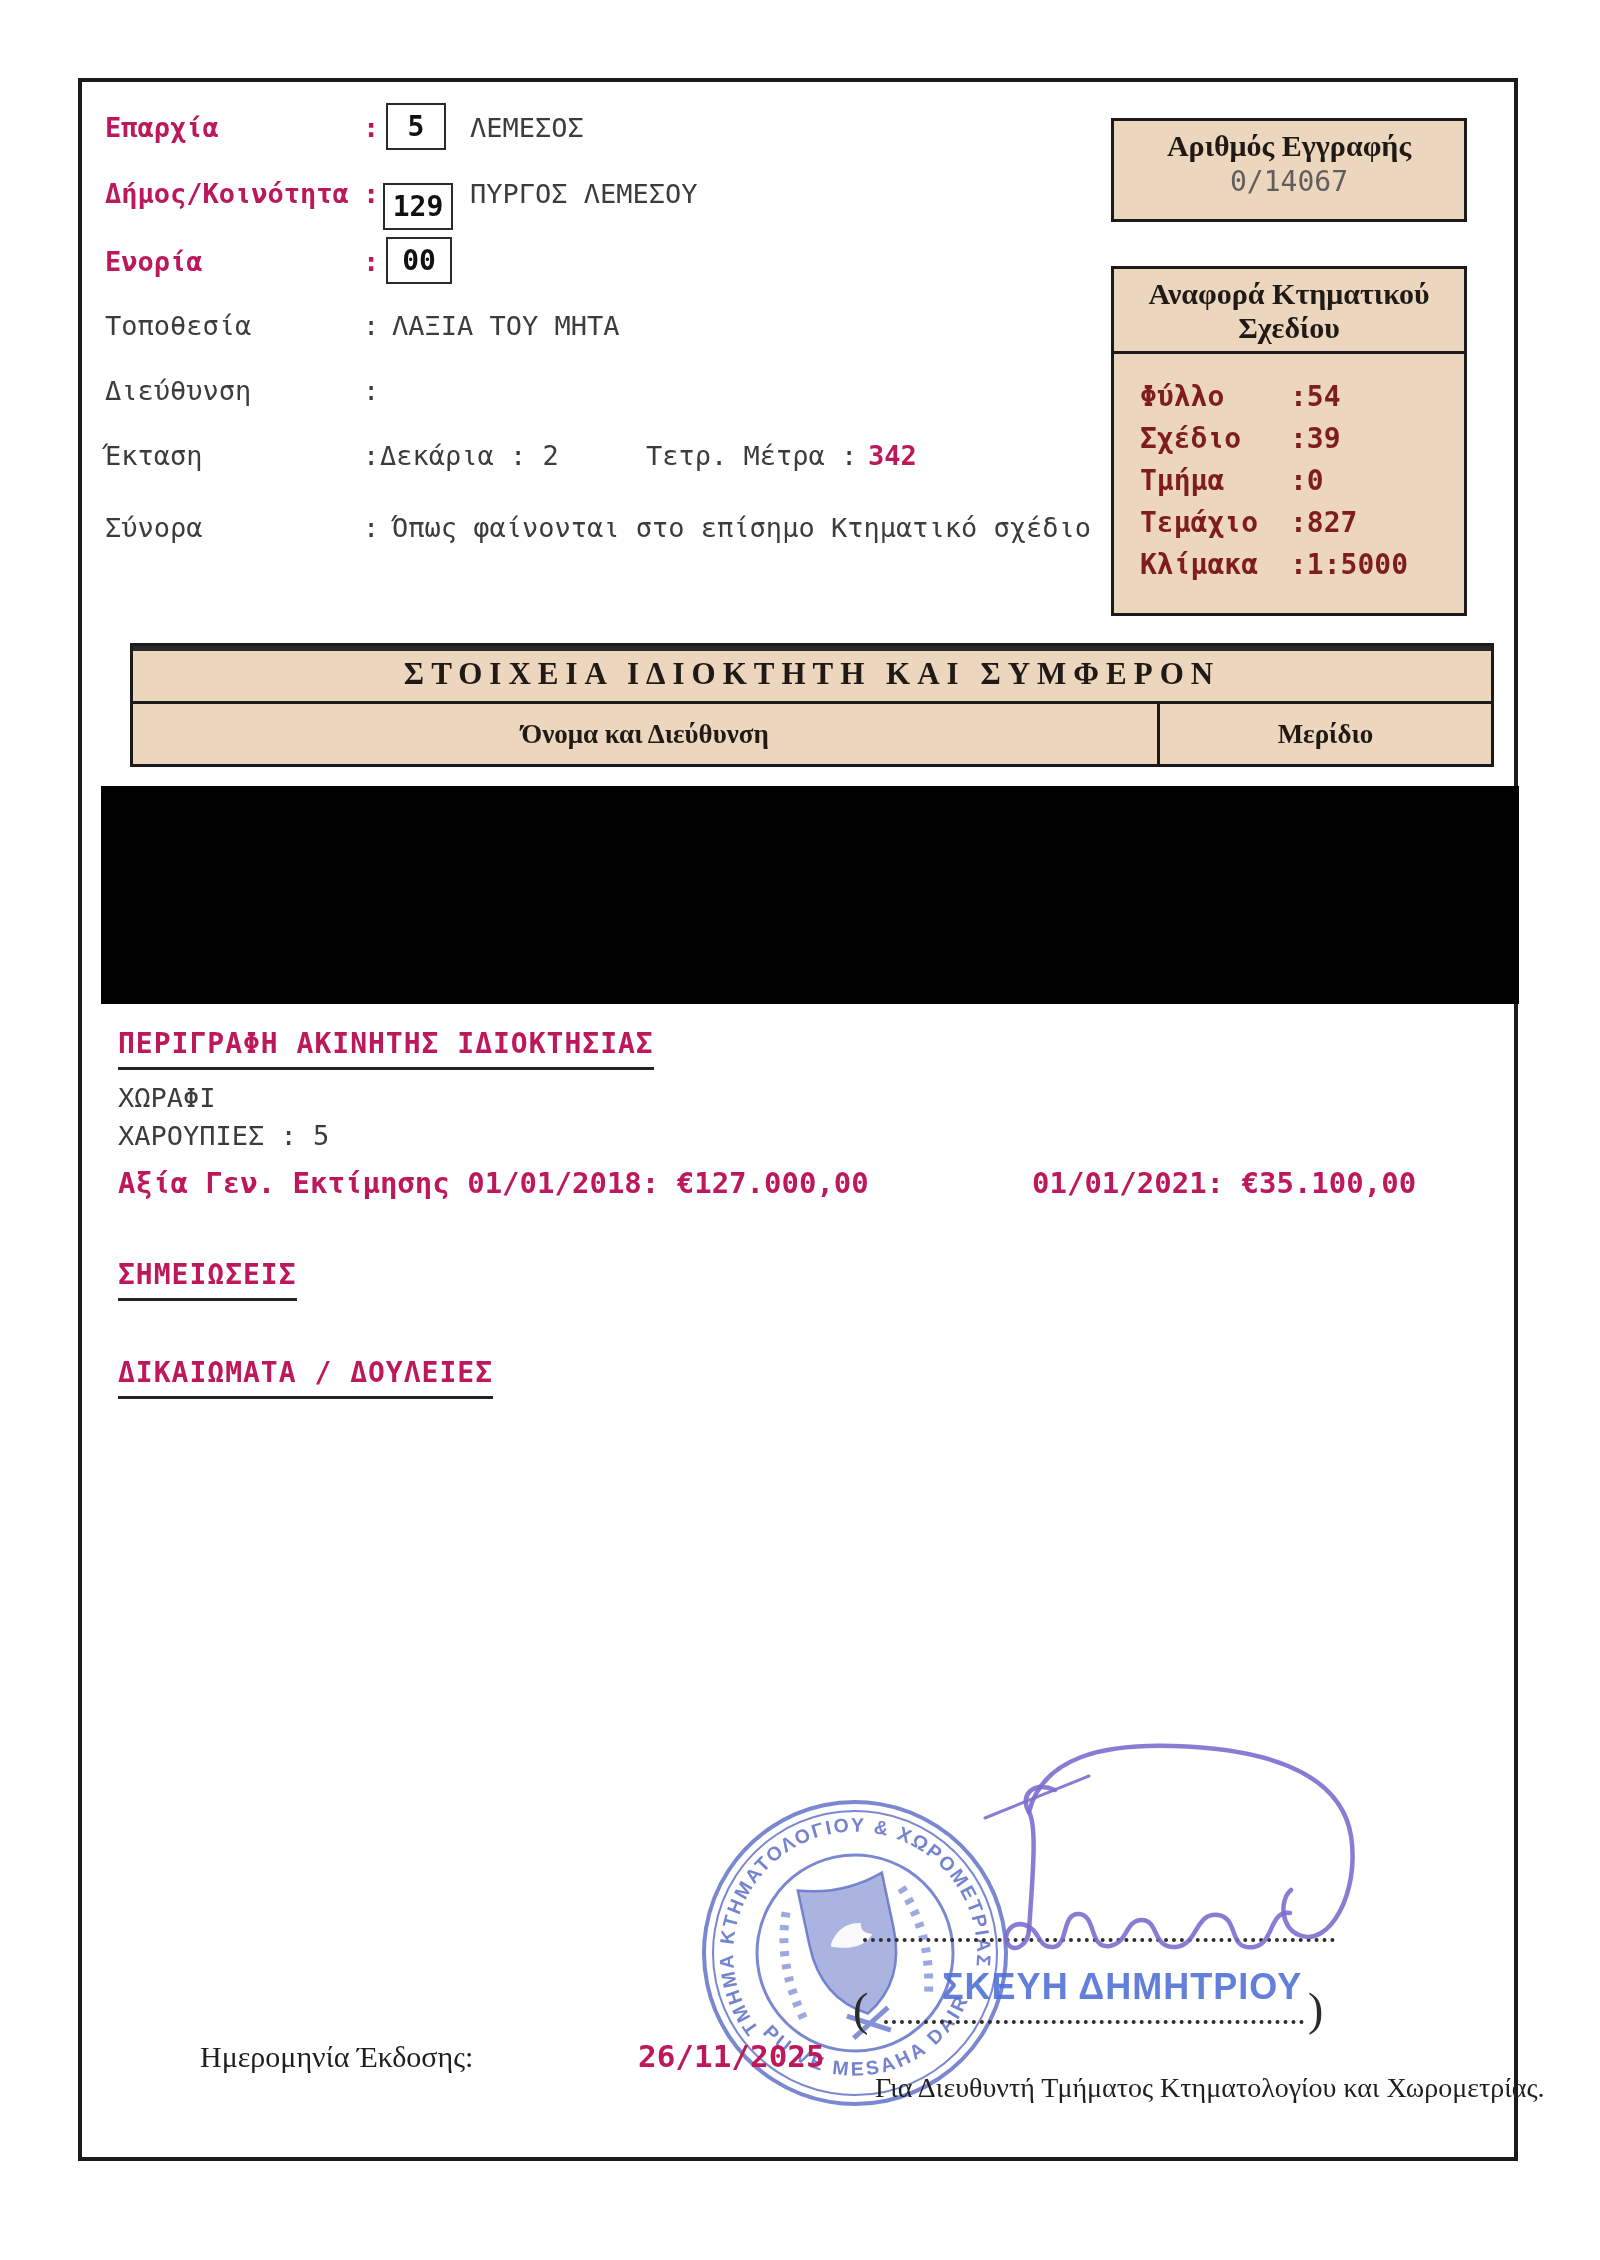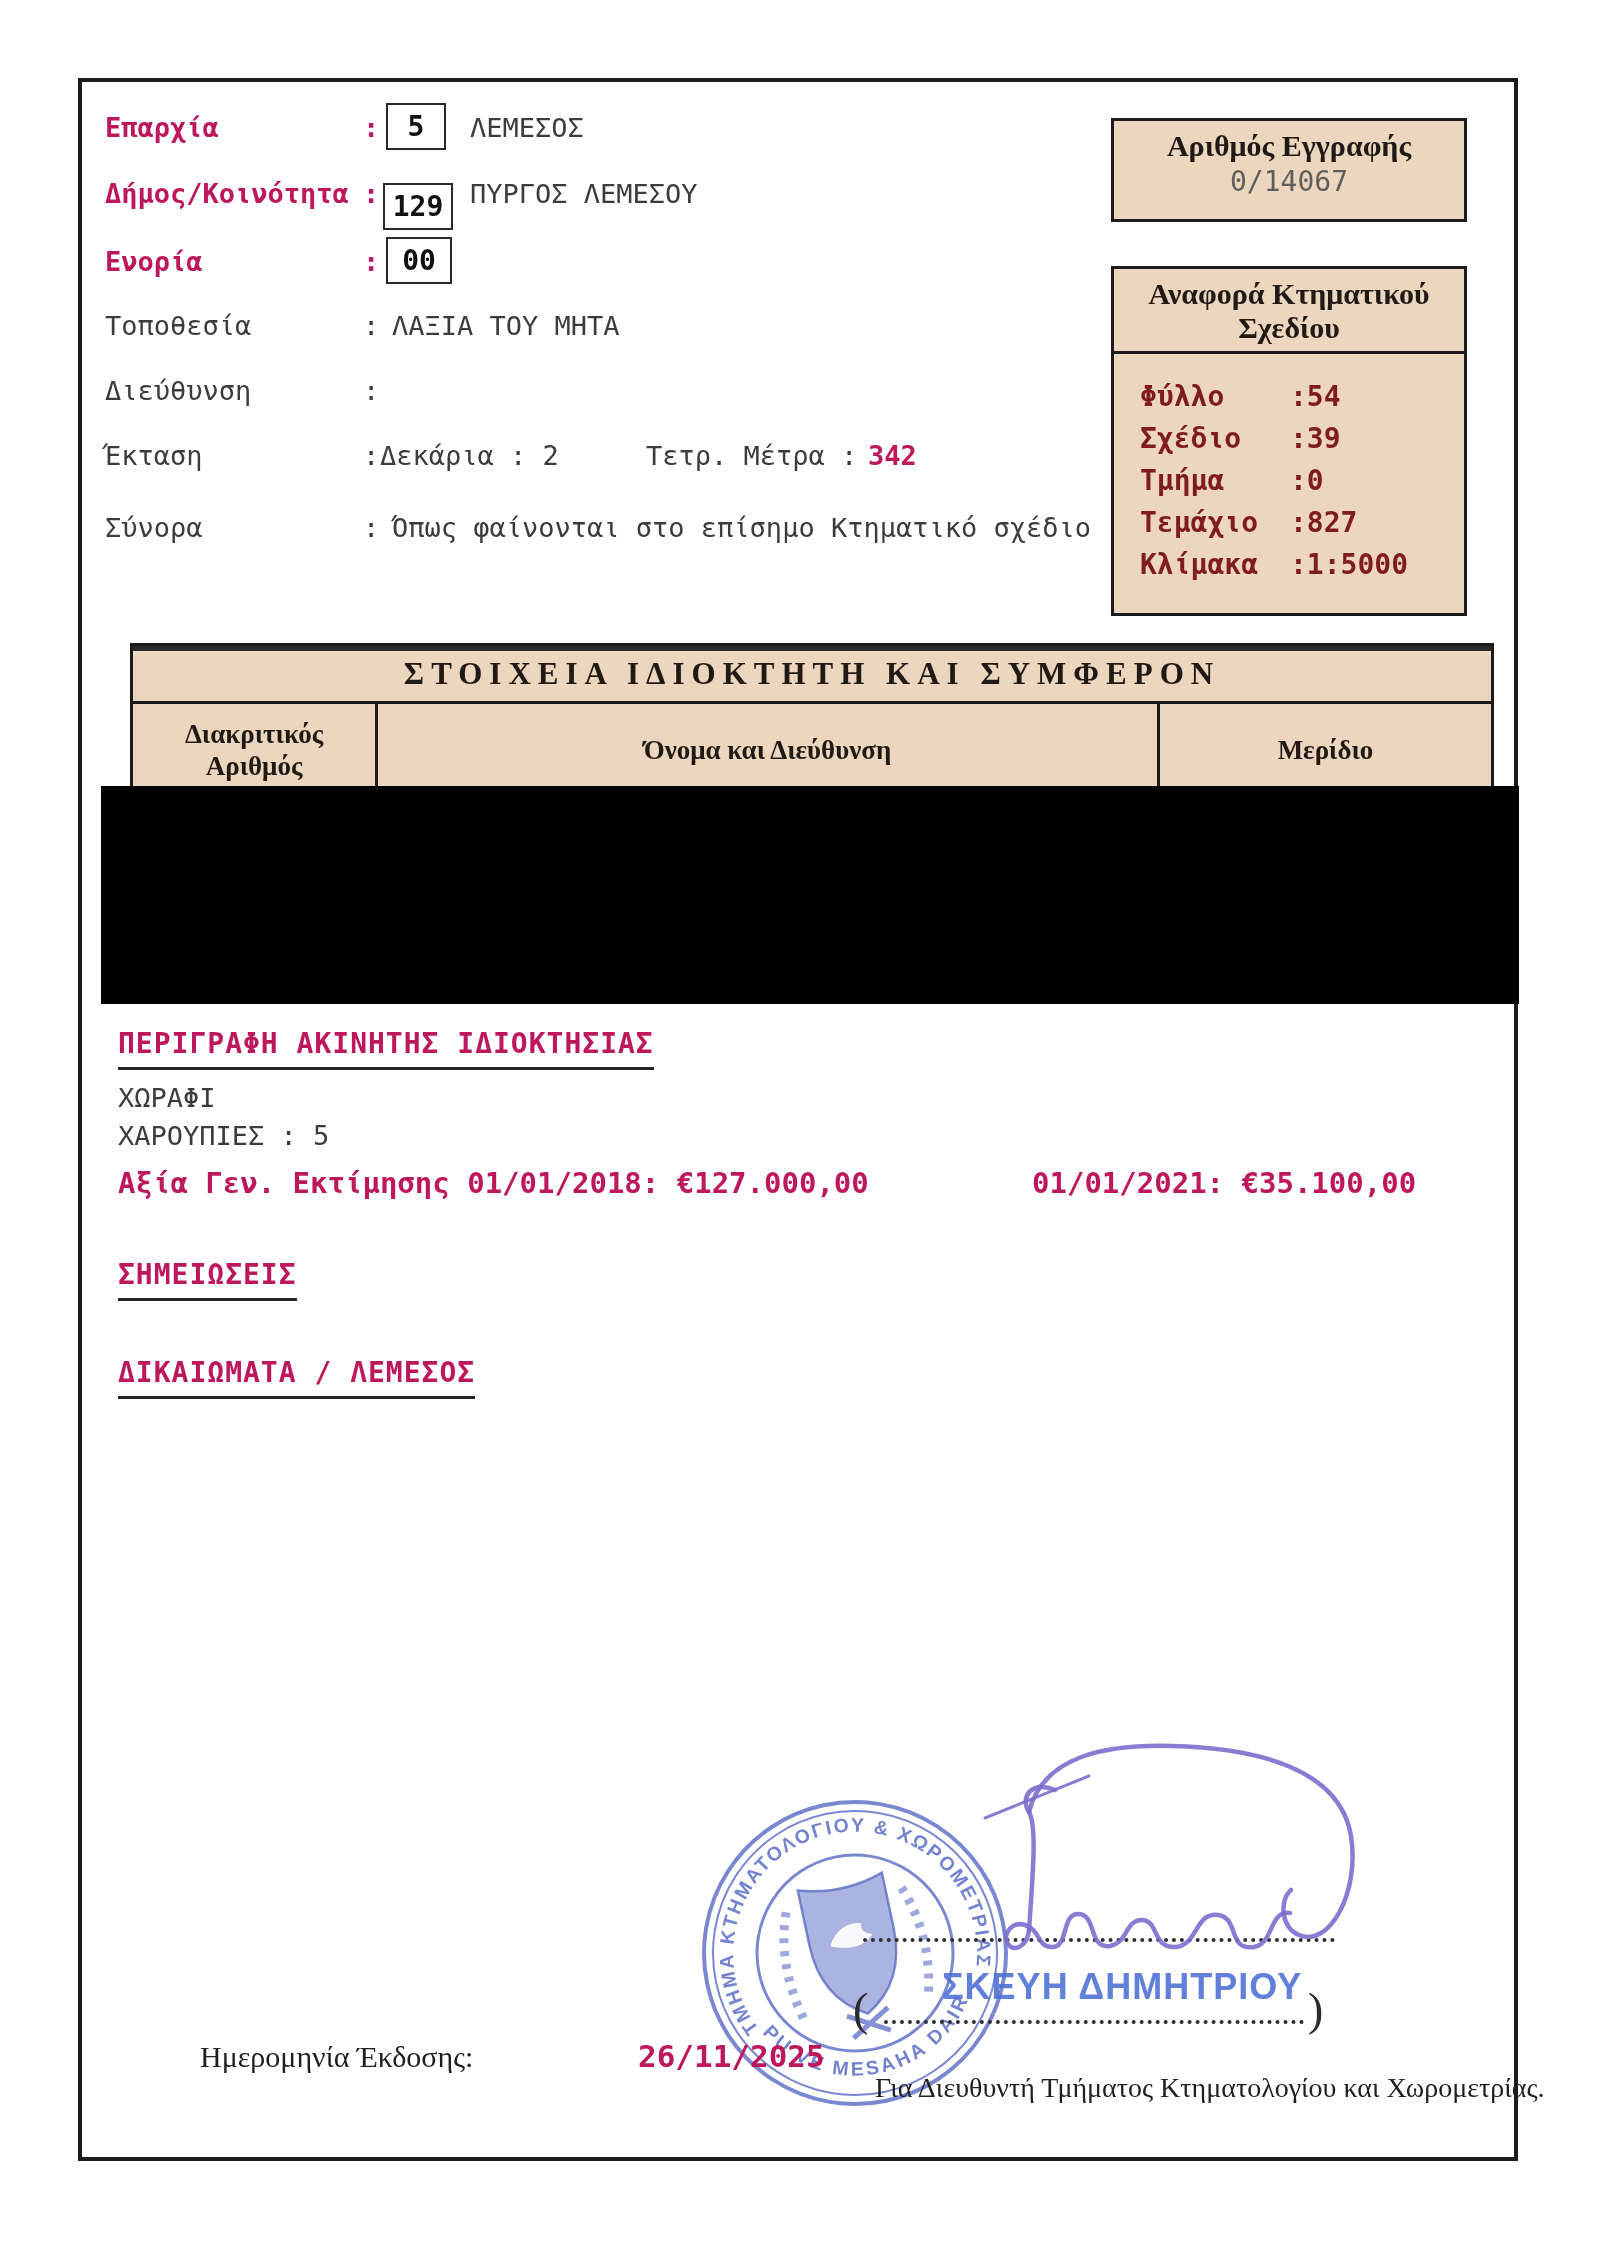--- a/index.html
+++ b/index.html
@@ -96,40 +96,36 @@
     <div class="planrow"><span class="pl">Σχέδιο</span><span>:39</span></div>
     <div class="planrow"><span class="pl">Τμήμα</span><span>:0</span></div>
     <div class="planrow"><span class="pl">Τεμάχιο</span><span>:827</span></div>
     <div class="planrow"><span class="pl">Κλίμακα</span><span>:1:5000</span></div>
   </div>
 </div>
 
 <div class="abs otable">
   <div class="serifb otitle">ΣΤΟΙΧΕΙΑ ΙΔΙΟΚΤΗΤΗ ΚΑΙ ΣΥΜΦΕΡΟΝ</div>
   <div class="ohead">
-    <div class="serifb c c1">
-      <div>Διακριτικός</div>
-      <div>Αριθμός</div>
-    </div>
     <div class="serifb c c2">Όνομα και Διεύθυνση</div>
     <div class="serifb c c3">Μερίδιο</div>
   </div>
 </div>
 
 <div class="abs redact"></div>
 
 <div class="abs monob under" style="left:118px;top:1027px;font-size:28px;">ΠΕΡΙΓΡΑΦΗ ΑΚΙΝΗΤΗΣ ΙΔΙΟΚΤΗΣΙΑΣ</div>
 <div class="abs mono" style="left:118px;top:1082px;">ΧΩΡΑΦΙ</div>
 <div class="abs mono" style="left:118px;top:1120px;">ΧΑΡΟΥΠΙΕΣ : 5</div>
 
 <div class="abs monob" style="left:118px;top:1166px;font-size:29px;"><span>Αξία Γεν. Εκτίμησης</span> <span>01/01/2018:</span> <span>€127.000,00</span></div>
 <div class="abs monob" style="left:1032px;top:1166px;font-size:29px;"><span>01/01/2021:</span> <span>€35.100,00</span></div>
 
 <div class="abs monob under" style="left:118px;top:1258px;font-size:28px;">ΣΗΜΕΙΩΣΕΙΣ</div>
-<div class="abs monob under" style="left:118px;top:1356px;font-size:28px;">ΔΙΚΑΙΩΜΑΤΑ / ΛΕΜΕΣΟΣ</div>
+<div class="abs monob under" style="left:118px;top:1356px;font-size:28px;">ΔΙΚΑΙΩΜΑΤΑ / ΔΟΥΛΕΙΕΣ</div>
 
 <div class="abs stampwrap">
   <svg width="334" height="334" viewBox="0 0 334 334">
     <g fill="none" stroke="#4f63c2" stroke-opacity="0.82">
       <circle cx="167" cy="167" r="151" stroke-width="4"></circle>
       <circle cx="167" cy="167" r="142" stroke-width="2"></circle>
       <circle cx="167" cy="167" r="98" stroke-width="3"></circle>
     </g>
     <defs>
       <path id="arcTop" d="M 61,228 A 122,122 0 1 1 273,228"></path>

